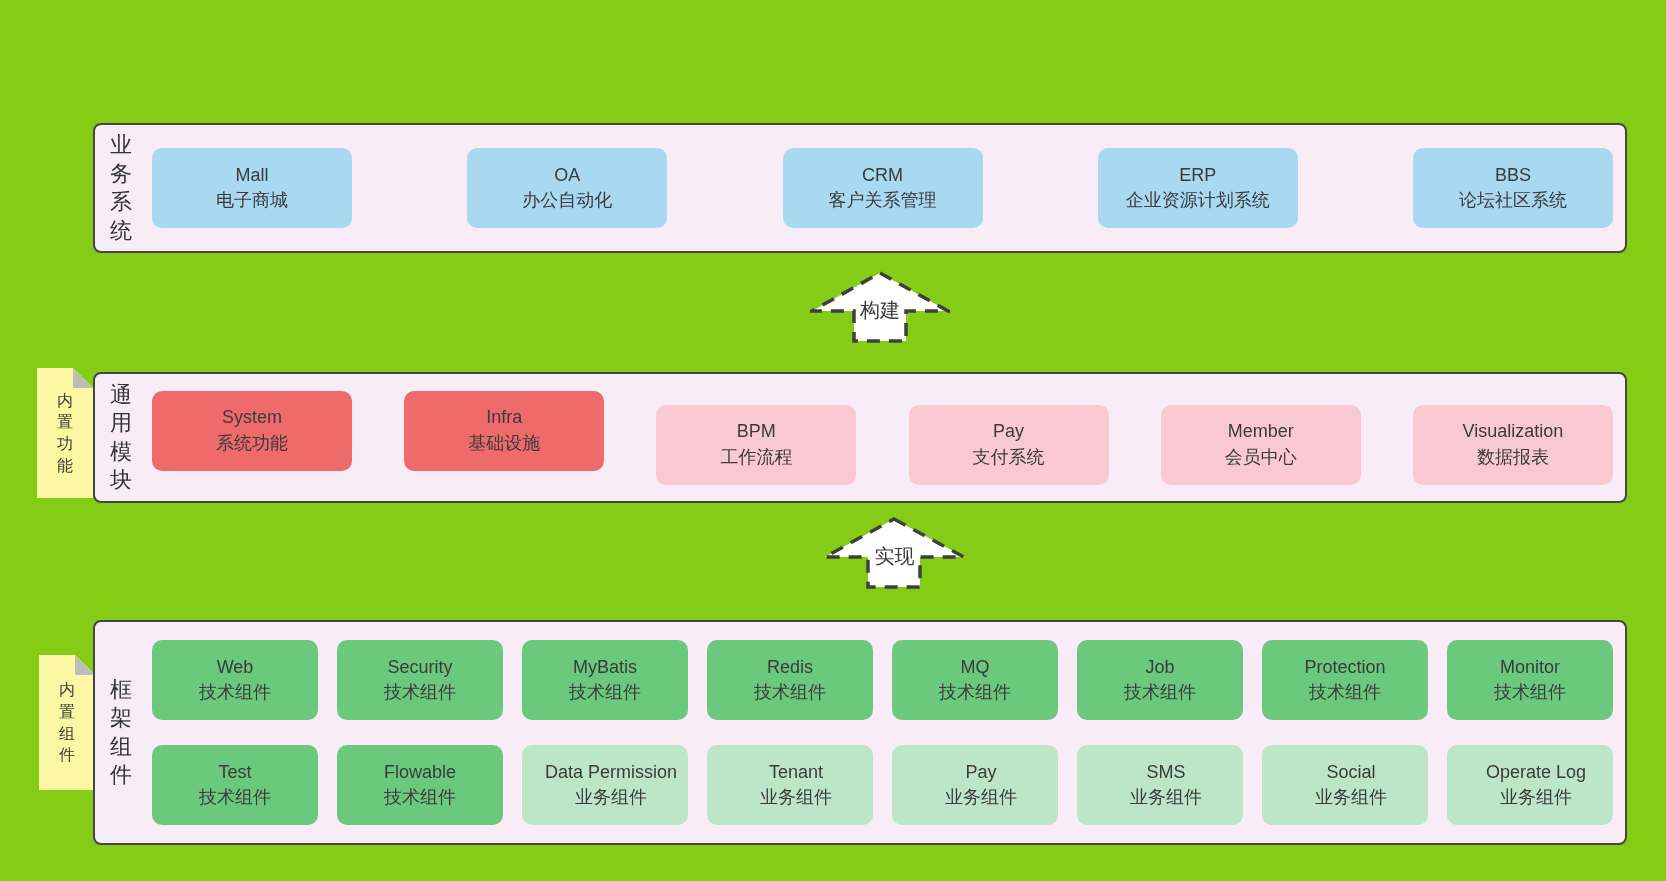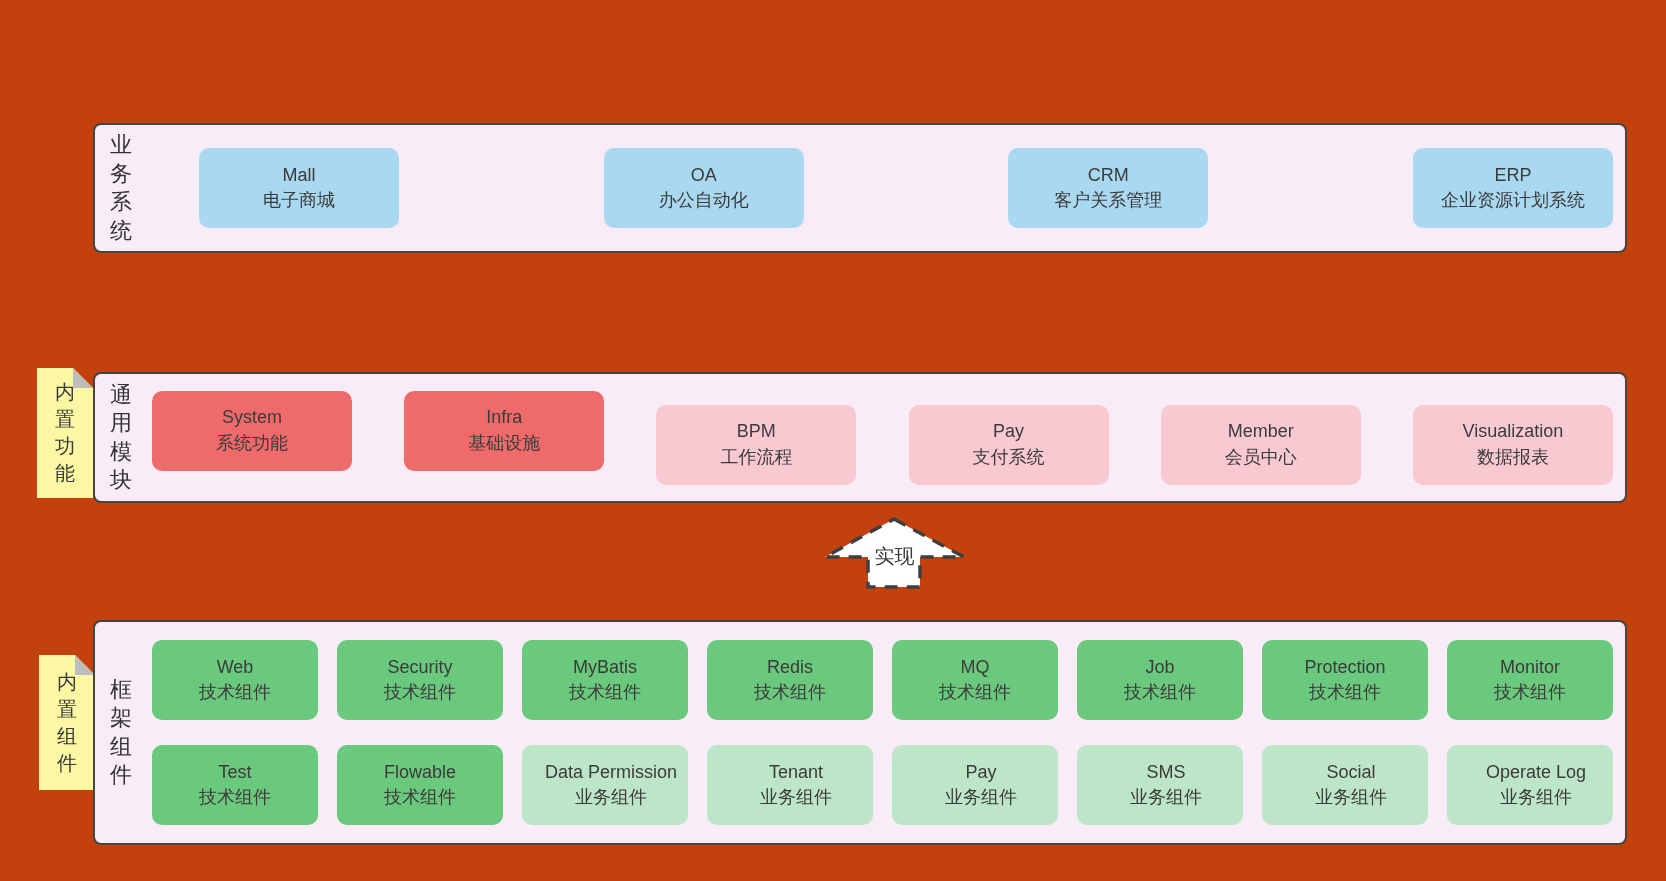--- a/index.html
+++ b/index.html
@@ -4,21 +4,21 @@
 <style>
   html, body { margin: 0; padding: 0; }
   body {
     font-family: "Liberation Sans", "DejaVu Sans", sans-serif;
     background: #f8f8f8;
   }
   .canvas {
     position: relative;
     width: 1666px;
     height: 881px;
-    background: #c2410c;
+    background: #84cc16;
     overflow: hidden;
   }
 
   
   .layer {
     position: absolute;
     background: #f8ecf6;
     border: 2px solid #454545;
     border-radius: 8px;
     box-sizing: border-box;
@@ -63,21 +63,21 @@
     justify-content: center;
     text-align: center;
     color: #3b3b3b;
     font-size: 18px;
     line-height: 1.4;
     box-sizing: border-box;
     padding: 2px 8px;
   }
   .row-wide .box   { width: 200px; }
   .row-narrow .box { width: 166px; }
-  .v-blue       { background: #a9d8f1; margin-left: 47px; }
+  .v-blue       { background: #a9d8f1; }
   .v-red        { background: #ef6b6b; }
   .v-pink       { background: #f9c9d2; margin-top: 14px; }
   .v-green      { background: #6ac97c; }
   .v-lightgreen { background: #bde5c8; padding-left: 20px; }
 
   
   .sticky {
     position: absolute;
     width: 56px;
     background: #fbf7a3;
@@ -91,21 +91,21 @@
     position: absolute;
     top: 0;
     right: 0;
     width: 20px;
     height: 20px;
     background: #bdbdbd;
     clip-path: polygon(0 0, 100% 100%, 0 100%);
   }
   .sticky .stext {
     width: 22px;
-    font-size: 20px;
+    font-size: 16px;
     line-height: 1.35;
     color: #3a3a3a;
     text-align: center;
     word-break: break-all;
     line-break: anywhere;
   }
 
   
   .arrow {
     position: absolute;
@@ -143,24 +143,34 @@
     <span class="box-desc">办公自动化</span>
   </div>
           <div class="box v-blue">
     <span class="box-name">CRM</span>
     <span class="box-desc">客户关系管理</span>
   </div>
           <div class="box v-blue">
     <span class="box-name">ERP</span>
     <span class="box-desc">企业资源计划系统</span>
   </div>
+          <div class="box v-blue">
+    <span class="box-name">BBS</span>
+    <span class="box-desc">论坛社区系统</span>
+  </div>
         </div>
     </div>
   </section>
 
+  <div class="arrow" style="left:810px; top:271px; width:140px; height:72px;">
+    <svg width="140" height="72" viewBox="0 0 140 72">
+      <polygon points="70,2 138,40 96,40 96,70 44,70 44,40 2,40" fill="#ffffff" stroke="#3f3f3f" stroke-width="3.5" stroke-dasharray="13 9" stroke-linejoin="miter"></polygon>
+    </svg>
+    <span class="alabel">构建</span>
+  </div>
 
   <div class="sticky" style="left:37px; top:368px; height:130px;">
     <span class="fold"></span>
     <span class="stext">内置功能</span>
   </div>
 
   <section class="layer" style="left:93px; top:372px; width:1534px; height:131px;padding-left:16px;">
     <div class="vlabel">通用模块</div>
     <div class="rows">
       <div class="row row-wide">

